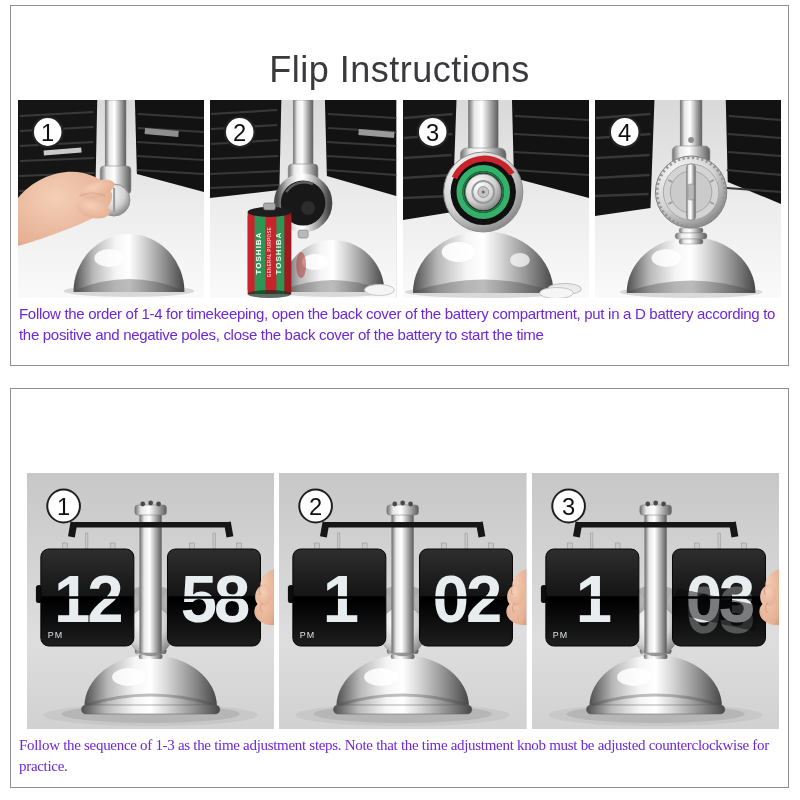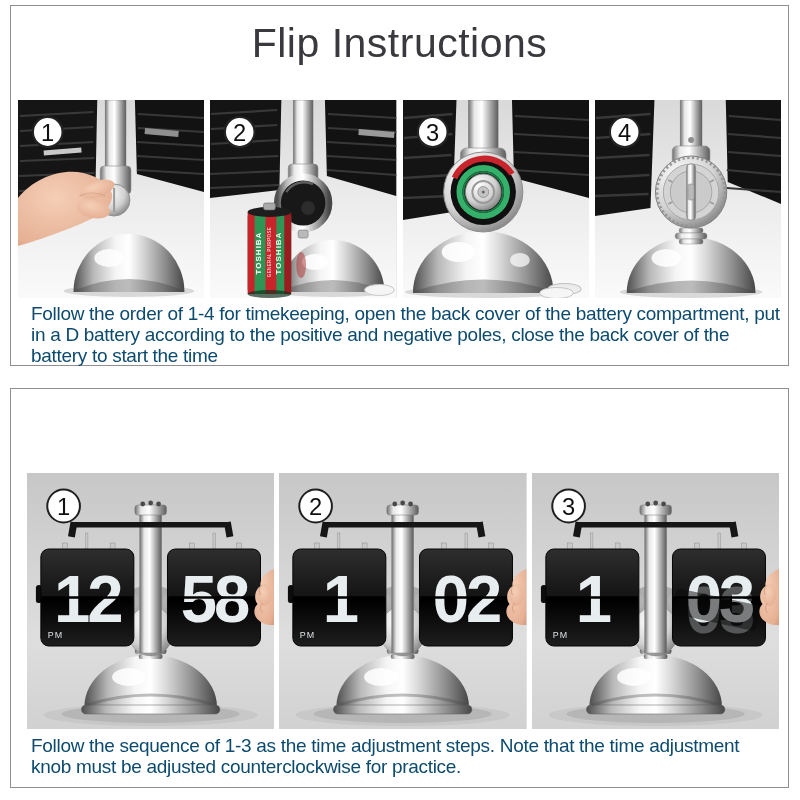--- a/index.html
+++ b/index.html
@@ -4,34 +4,34 @@
 <style>
   * { margin:0; padding:0; box-sizing:border-box; }
   html,body { width:800px; height:800px; background:#ffffff; }
   body { font-family:"Liberation Sans", sans-serif; position:relative; overflow:hidden; }
 
   .card { position:absolute; left:10px; width:779px; background:#ffffff; border:1px solid #8f8f8f; }
   #card-flip { top:5px; height:361px; }
   #card-adjust { top:388px; height:400px; }
 
   .card-title { position:absolute; left:0; right:0; text-align:center;
-                font-size:41px; font-weight:400; color:#3a3a3e; letter-spacing:0.5px; }
+                font-size:36px; font-weight:400; color:#3a3a3e; letter-spacing:0.5px;margin-top:29px; }
   #card-flip .card-title { top:14px; }
   #card-adjust .card-title { top:18px; }
 
   .photo-strip { position:absolute; display:flex; }
   #card-flip .photo-strip { left:7px; top:94px; width:763px; height:198px; gap:6px; }
   #card-adjust .photo-strip { left:16px; top:84px; width:752px; height:256px; gap:5px; }
   .photo { flex:1; position:relative; overflow:hidden; background:#e8e8e8; }
   .photo svg { width:100%; height:100%; display:block; }
 
-  .caption { position:absolute; left:20px; right:6px; color:#0c4a6e;
-             font-size:19px; line-height:21px; letter-spacing:-0.3px; overflow:hidden; }
+  .caption { position:absolute; left:8px; right:6px; color:#6d28d9;
+             font-size:15px; line-height:21px; letter-spacing:-0.3px; overflow:hidden; }
   #card-flip .caption { top:297px; }
-  #card-adjust .caption { top:346px; }
+  #card-adjust .caption { top:346px;font-family:Liberation Serif, serif; }
 
   .svg-text { font-family:"Liberation Sans", sans-serif; }
   .badge-num { font-size:24px; fill:#101010; text-anchor:middle; font-weight:400; }
   .digit { font-size:66px; font-weight:700; fill:#e8edf0; text-anchor:middle; letter-spacing:-3px; }
   .pm { font-size:9px; fill:#dde2e5; text-anchor:start; letter-spacing:1px; }
   .battery-brand { font-size:8px; font-weight:700; fill:#ffffff; letter-spacing:1px; text-anchor:middle; }
   .battery-type { font-size:4.5px; fill:#ffecec; letter-spacing:0.4px; text-anchor:middle; }
 
   #shared-defs { position:absolute; width:0; height:0; }
 </style>

